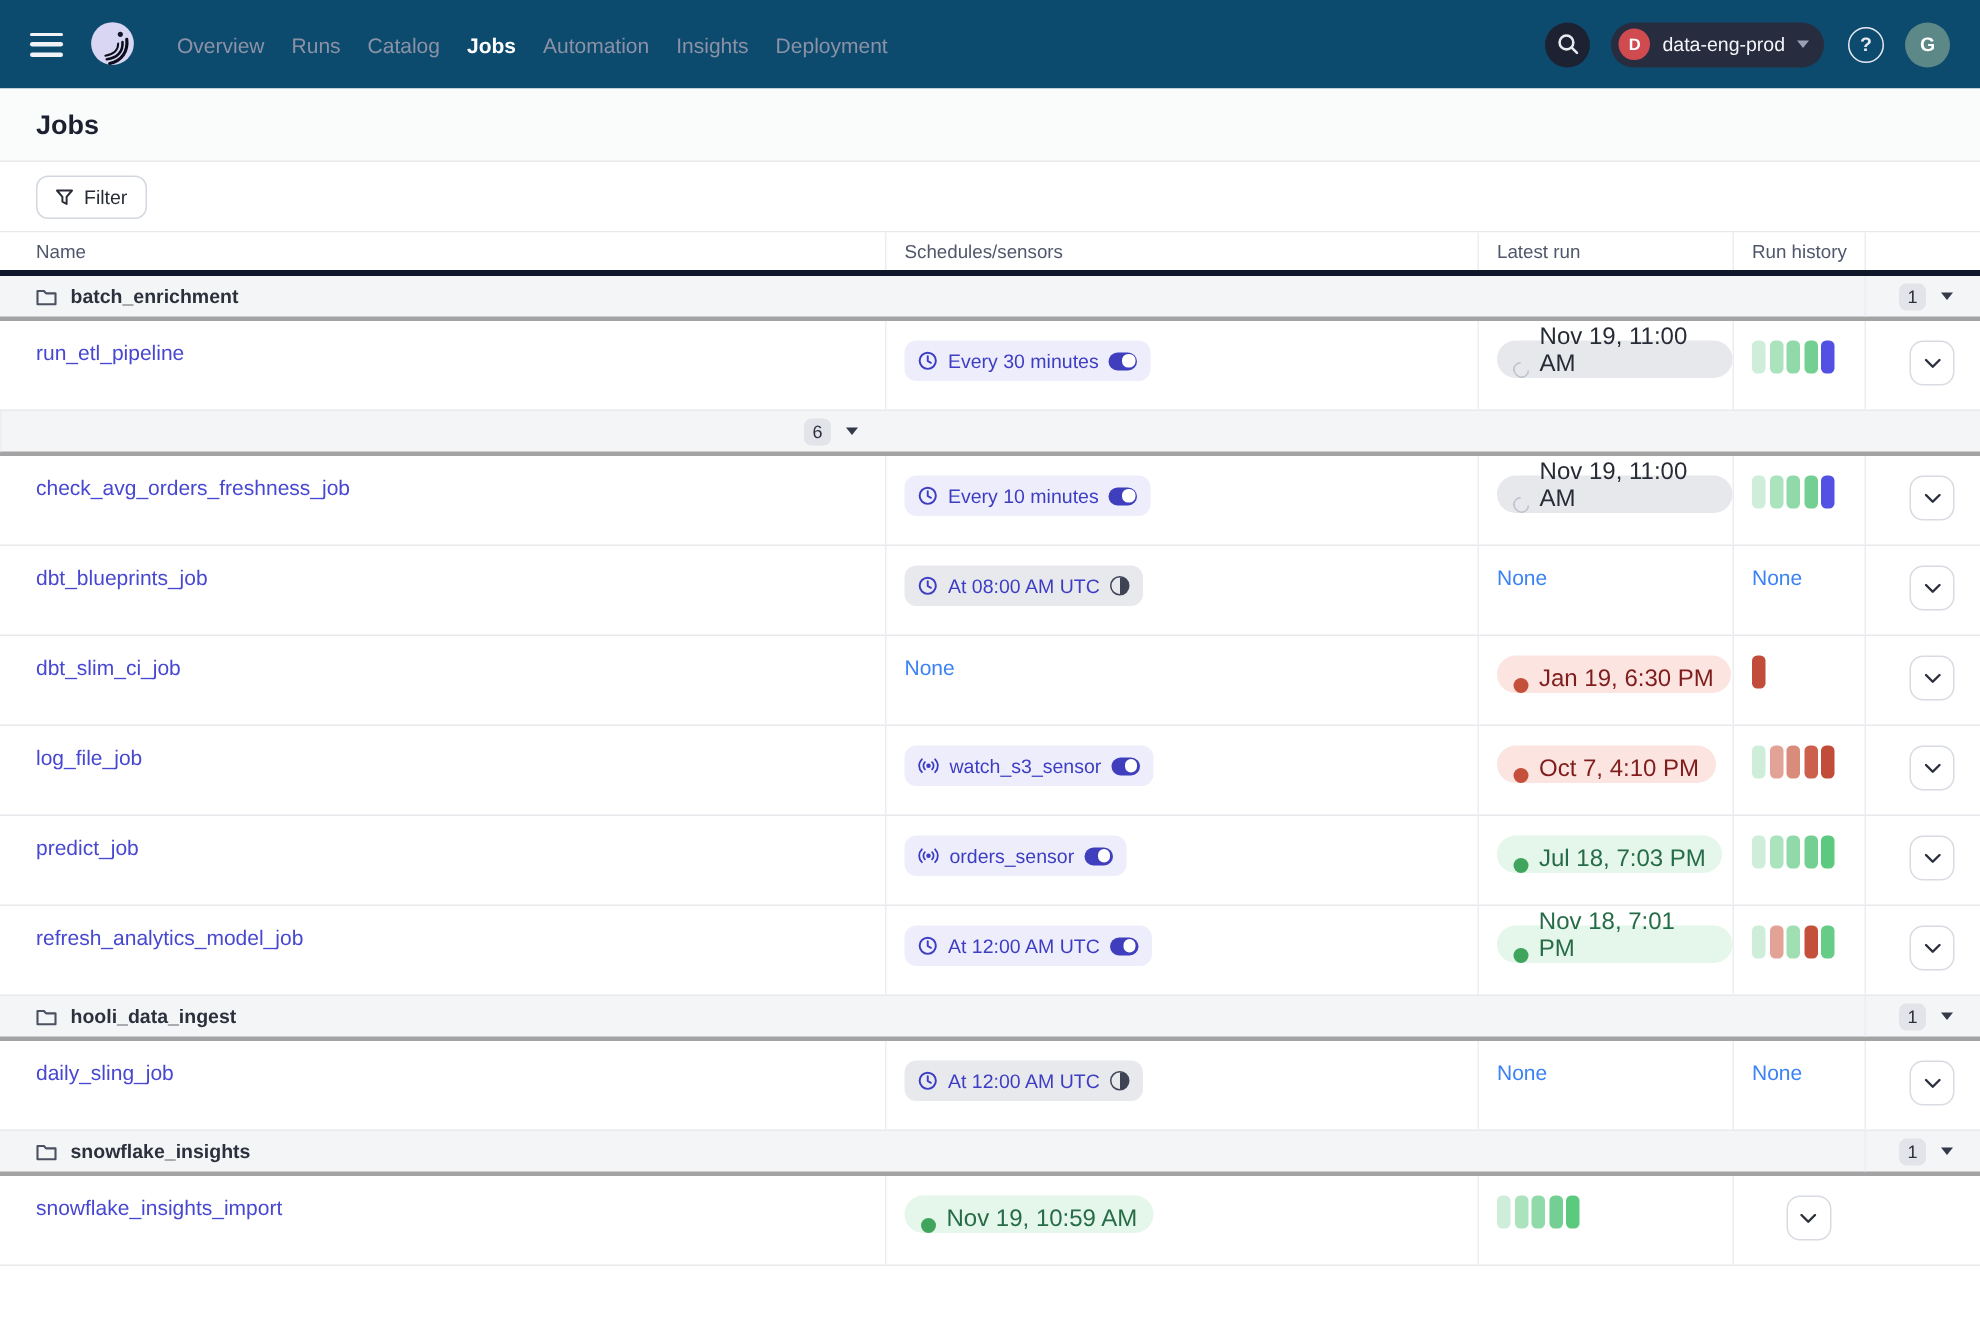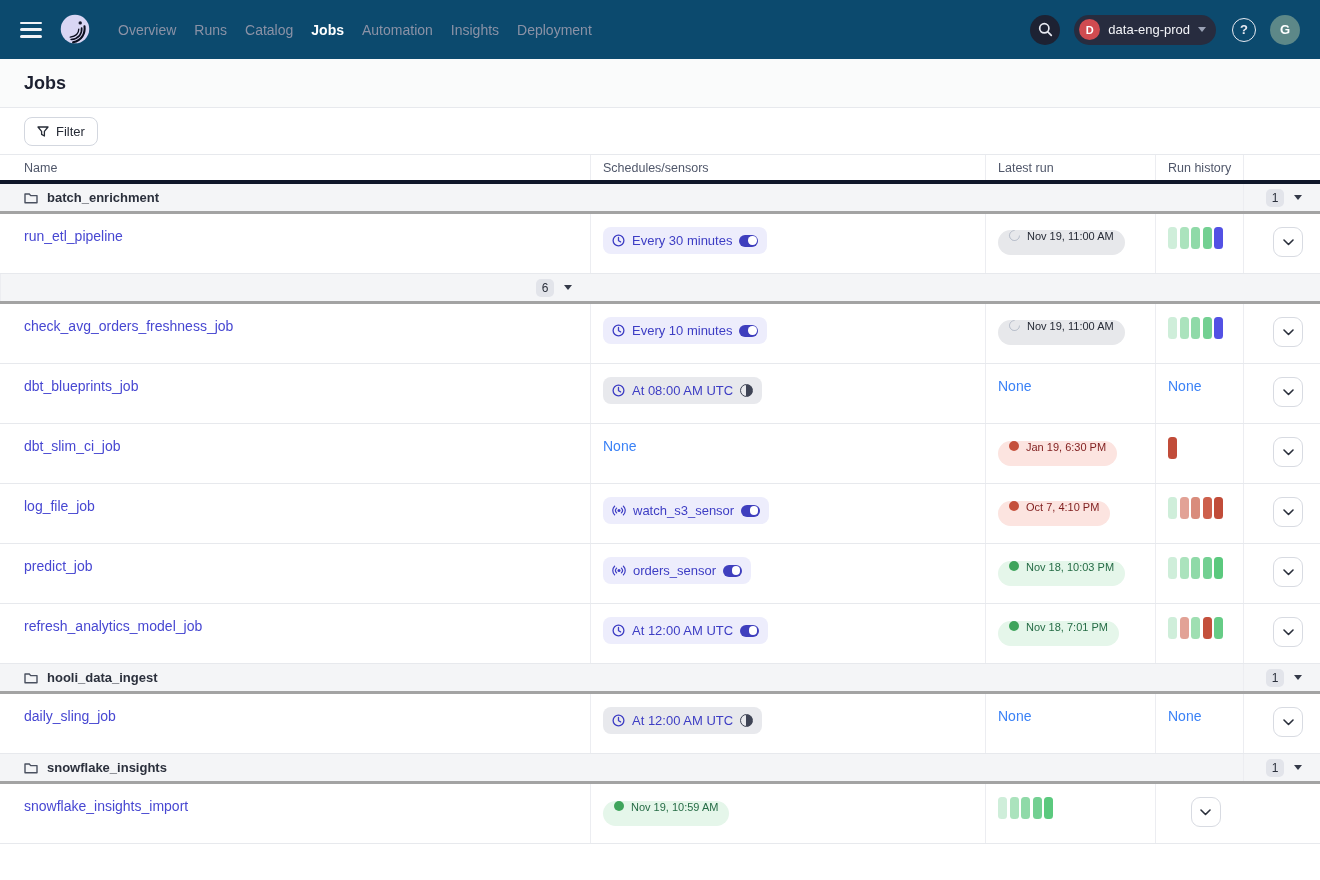--- a/index.html
+++ b/index.html
@@ -52,21 +52,21 @@
   .none-text { font-size:14px; color:#3b82f6; }
 
   
   .sched-pill { display:inline-flex; align-items:center; gap:7px; height:27px; padding:0 9px; border-radius:8px; background:#ededfc; font-size:13px; color:#3d3dc4; cursor:pointer; }
   .sched-pill.off { background:#e8e9ed; }
   .toggle-on { position:relative; width:19px; height:12px; border-radius:7px; background:#3f3fbe; display:inline-block; }
   .toggle-on::after { content:""; position:absolute; right:1.8px; top:1.8px; width:8.4px; height:8.4px; border-radius:50%; background:#fff; }
   .toggle-off { width:13px; height:13px; border-radius:50%; border:1.6px solid #3f4455; background:linear-gradient(90deg, transparent 50%, #3f4455 50%); display:inline-block; }
 
   
-  .run-pill { display:inline-flex; align-items:flex-start; gap:7px; height:25px; padding:0 11px; border-radius:13px; font-size:11px; cursor:pointer; }
+  .run-pill { display:inline-flex; align-items:flex-end; gap:7px; height:25px; padding:0 11px; border-radius:13px; font-size:16px; cursor:pointer; }
   .run-pill.running { background:#e7e8eb; color:#262b36; }
   .run-pill.failure { background:#fce4e0; color:#7f1d1d; }
   .run-pill.success { background:#e5f6ea; color:#266c46; }
   .spinner { width:11px; height:11px; border-radius:50%; border:1.6px solid #bac0cc; border-right-color:transparent; transform:rotate(-45deg); display:inline-block; }
   .dot { width:10px; height:10px; border-radius:50%; display:inline-block; }
   .dot.red { background:#c4503c; }
   .dot.green { background:#3fa45c; }
 
   
   .bars { display:inline-flex; gap:2.5px; cursor:pointer; }
@@ -342,21 +342,21 @@
               <path d="M11.4 2.2 A6 6 0 0 1 11.4 10.8" fill="none" stroke="#3d3dc4" stroke-width="1.2" stroke-linecap="round"></path>
             </svg>
           </span>
         <span>orders_sensor</span>
         <span class="toggle-on"></span>
       </span>
     </div>
     <div class="cell">
       <span class="run-pill success">
         <span class="dot green"></span>
-        <span>Nov 18, 10:03 PM</span>
+        <span>Jul 18, 7:03 PM</span>
       </span>
     </div>
     <div class="cell"><span class="bars">
           <span class="bar" style="background: rgb(207, 238, 218);"></span>
           <span class="bar" style="background: rgb(171, 227, 189);"></span>
           <span class="bar" style="background: rgb(143, 218, 168);"></span>
           <span class="bar" style="background: rgb(115, 208, 146);"></span>
           <span class="bar" style="background: rgb(91, 201, 126);"></span>
         </span></div>
     <div class="cell acell">

